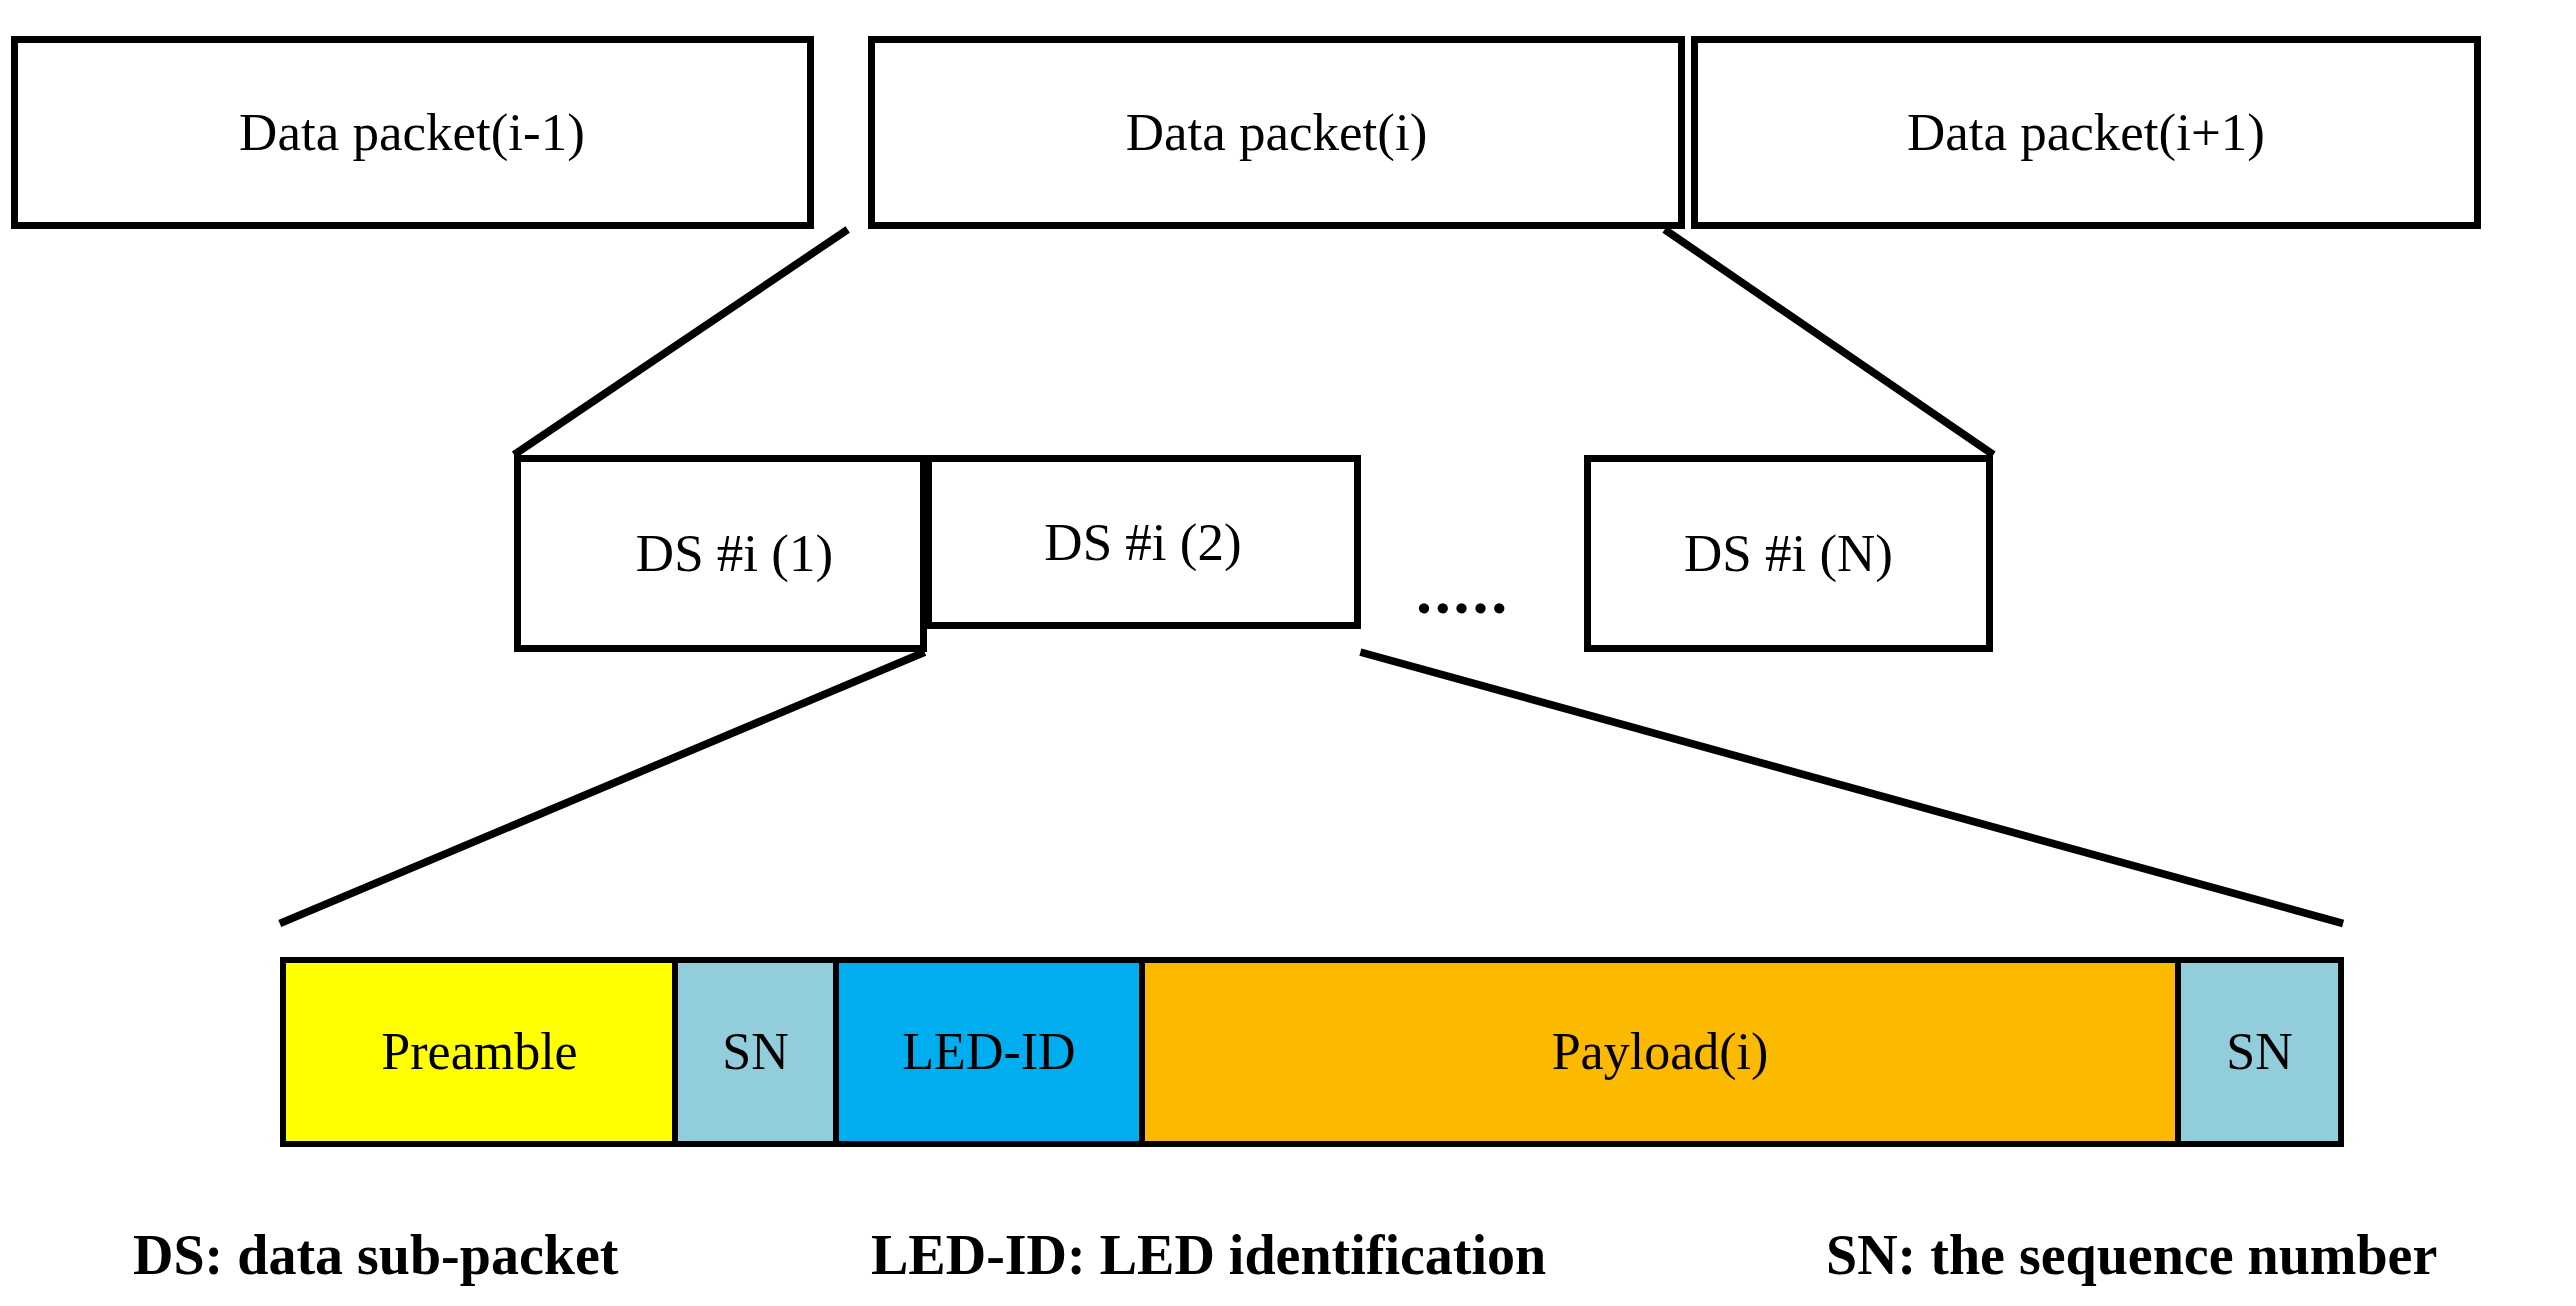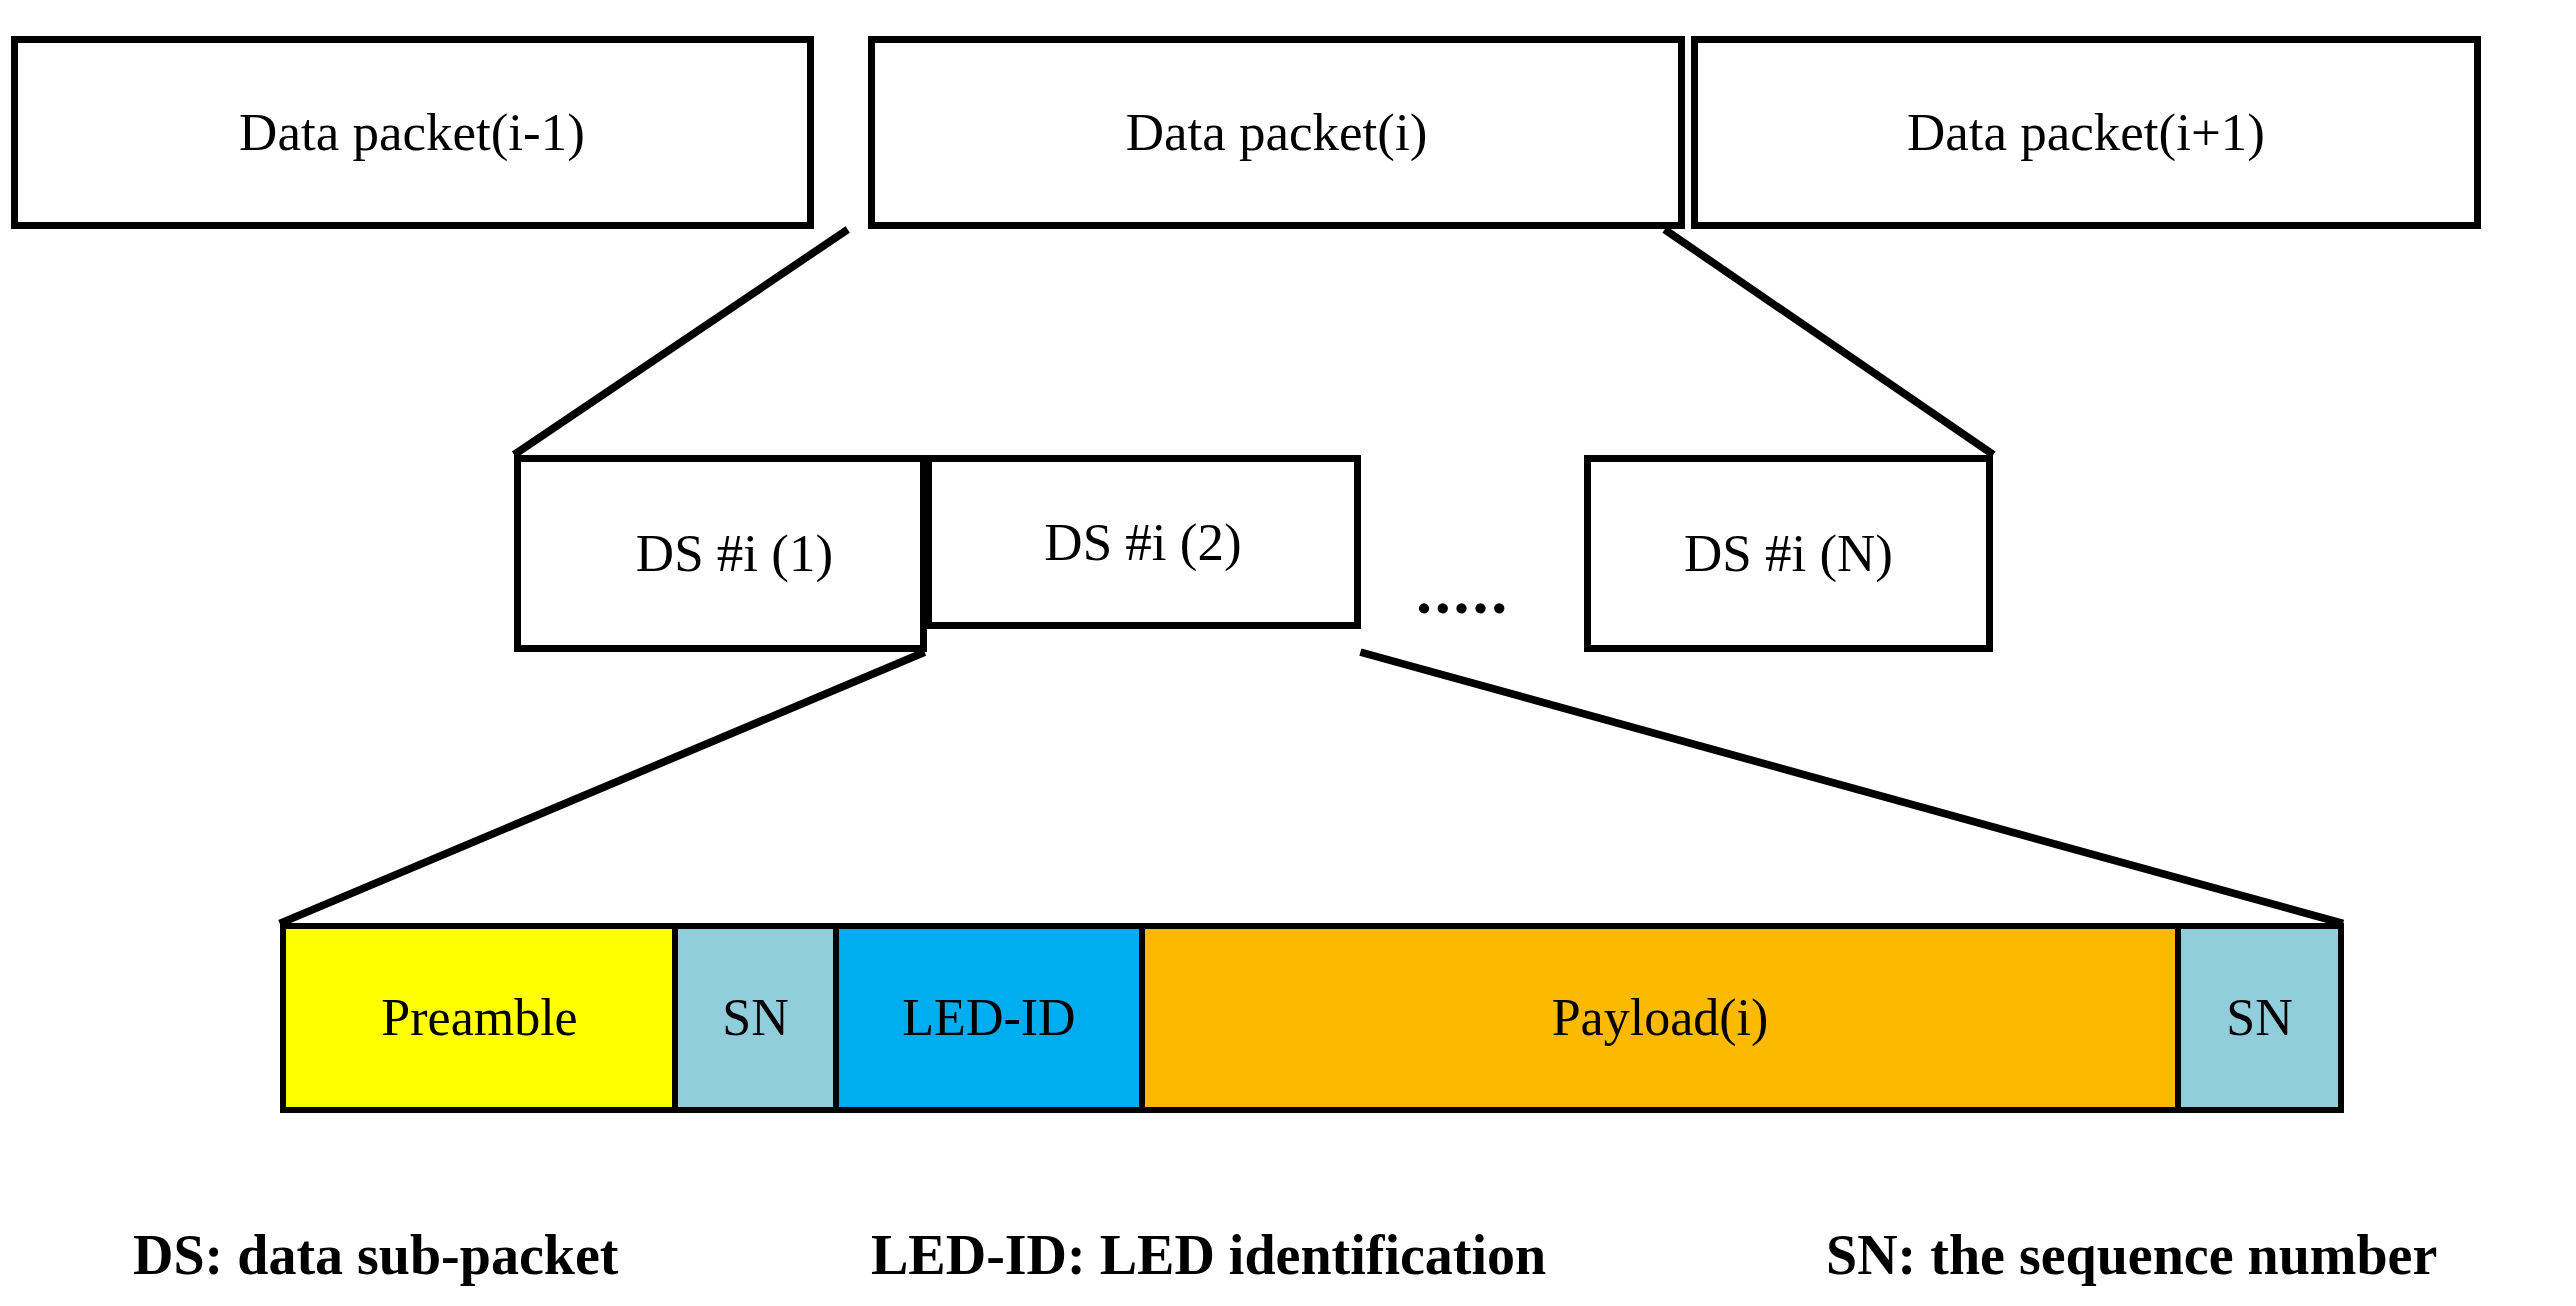--- a/index.html
+++ b/index.html
@@ -6,21 +6,21 @@
   body{width:2576px;height:1307px;position:relative;overflow:hidden;
        font-family:"Liberation Serif","DejaVu Serif",serif;color:#000;}
   #stage{position:absolute;left:0;top:0;width:2576px;height:1307px;}
   svg.lines{position:absolute;left:0;top:0;width:2576px;height:1307px;pointer-events:none;}
 
   .box{position:absolute;box-sizing:border-box;background:#ffffff;
        border:7px solid #000;display:flex;align-items:center;justify-content:center;}
   .box .lbl{font-size:53px;line-height:1;white-space:nowrap;}
 
   .seg{position:absolute;box-sizing:border-box;border:6.3px solid #000;
-       display:flex;align-items:center;justify-content:center;}
+       display:flex;align-items:center;justify-content:center;margin-top:34px;}
   .seg .lbl{font-size:52px;line-height:1;white-space:nowrap;}
 
   .dots{position:absolute;font-size:64px;font-weight:bold;letter-spacing:2.8px;
         line-height:1;white-space:nowrap;}
 
   .legend-item{position:absolute;font-size:56px;font-weight:bold;
                line-height:1;white-space:nowrap;
                font-family:"Liberation Serif","DejaVu Serif",serif;}
 </style>
 </head>

